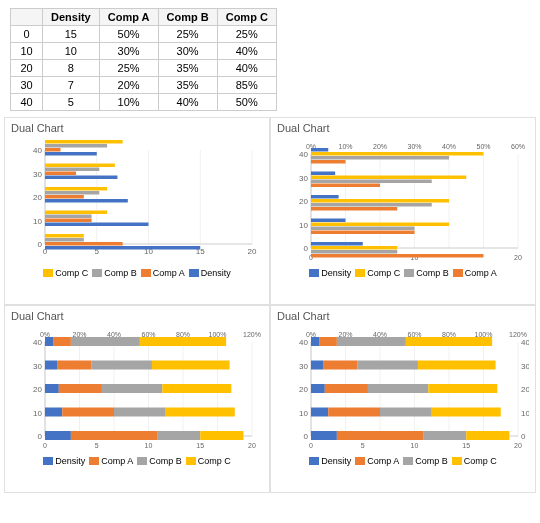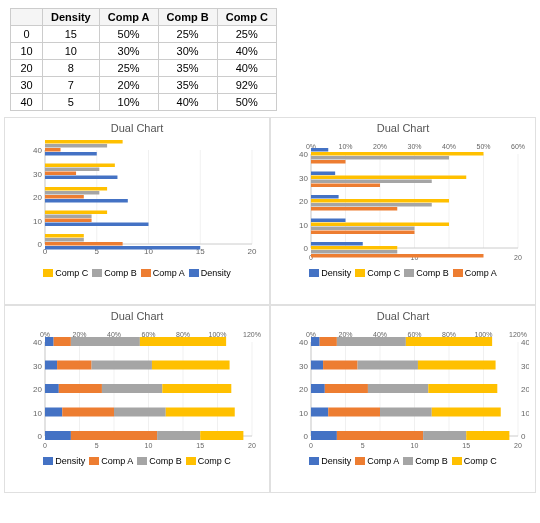--- a/index.html
+++ b/index.html
@@ -42,21 +42,20 @@
 
     .chart-box {
       border: 1px solid #e0e0e0;
       padding: 4px 6px 4px 6px;
       display: flex;
       flex-direction: column;
       position: relative;
     }
 
     .chart-title {
-      text-align: center;
       font-size: 11px;
       color: #555;
       margin-bottom: 2px;
     }
 
     .legend {
       display: flex;
       flex-wrap: wrap;
       gap: 4px;
       margin-top: 2px;
@@ -113,21 +112,21 @@
           <td>8</td>
           <td>25%</td>
           <td>35%</td>
           <td>40%</td>
         </tr>
         <tr>
           <td>30</td>
           <td>7</td>
           <td>20%</td>
           <td>35%</td>
-          <td>92%</td>
+          <td>85%</td>
         </tr>
         <tr>
           <td>40</td>
           <td>5</td>
           <td>10%</td>
           <td>40%</td>
           <td>50%</td>
         </tr>
       </tbody>
   </table>

